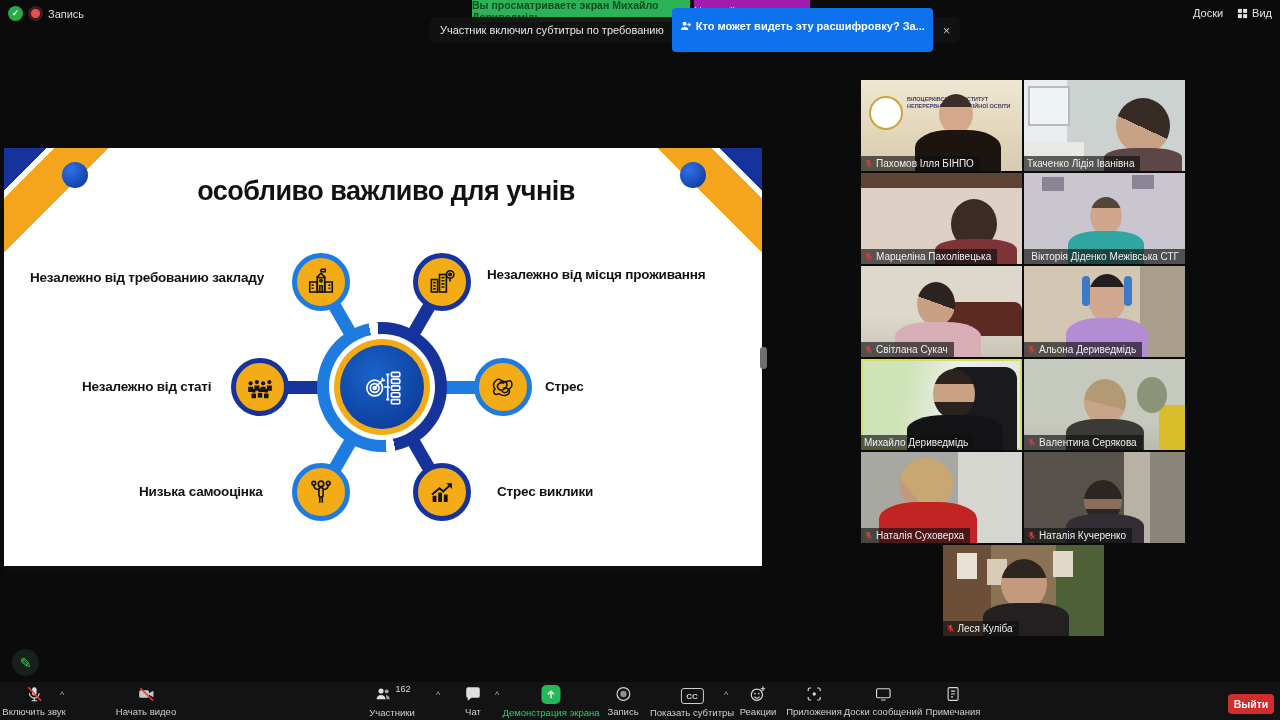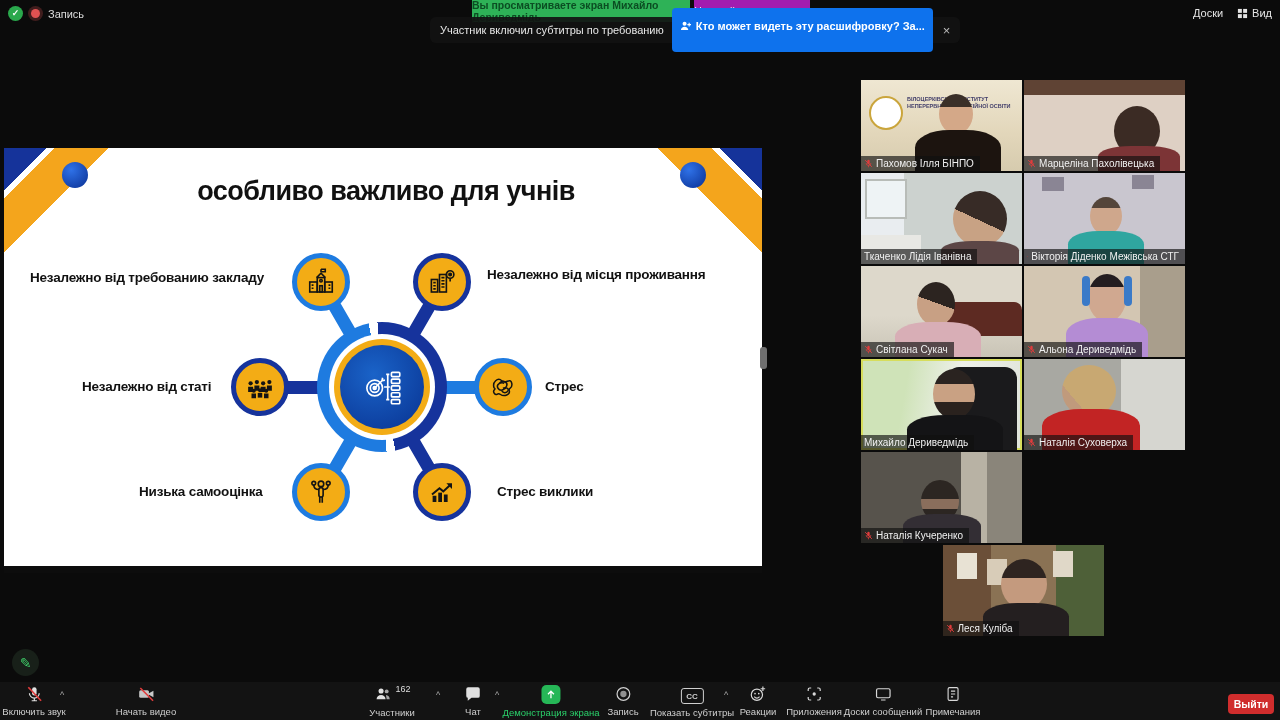--- a/index.html
+++ b/index.html
@@ -250,43 +250,43 @@
       <div class="nm">
         <svg width="9" height="9" viewBox="0 0 12 12">
             <rect x="4.4" y="1" width="3.2" height="6" rx="1.6" fill="#e03c3c"></rect>
             <path d="M2.8 5.4a3.2 3.2 0 0 0 6.4 0M6 8.6V11" stroke="#e03c3c" fill="none"></path>
             <path d="M1.5 1.5l9 9" stroke="#e03c3c" stroke-width="1.2"></path>
           </svg>
         <span>Пахомов Ілля БІНПО</span>
       </div>
     </div>
 
-    <div class="tile t2">
-      <div class="head" style="left:90px;top:26px;width:46px;height:50px;border-radius:50%;background:#3b2b24;"></div>
-      <div class="body" style="left:74px;top:66px;width:82px;height:26px;border-radius:40% 40% 0 0;background:#7c3436;"></div>
-      <div class="nm">
-        <svg width="9" height="9" viewBox="0 0 12 12">
-            <rect x="4.4" y="1" width="3.2" height="6" rx="1.6" fill="#e03c3c"></rect>
-            <path d="M2.8 5.4a3.2 3.2 0 0 0 6.4 0M6 8.6V11" stroke="#e03c3c" fill="none"></path>
-            <path d="M1.5 1.5l9 9" stroke="#e03c3c" stroke-width="1.2"></path>
-          </svg>
-        <span>Марцеліна Пахолівецька</span>
-      </div>
-    </div>
-
     <div class="tile t3">
       <div class="decor" style="left:4px;top:6px;width:38px;height:36px;background:#eef3f5;border:2px solid #b8bcb8;"></div>
       <div class="decor" style="left:0;top:62px;width:60px;height:29px;background:#e8e8e4;"></div>
       <div class="head" style="left:92px;top:18px;width:54px;height:56px;border-radius:50%;background:linear-gradient(205deg,#372b26 0 52%,#c8a284 52%);"></div>
       <div class="body" style="left:80px;top:68px;width:78px;height:23px;border-radius:40% 40% 0 0;background:#5c4646;"></div>
       <div class="nm">
         <span>Ткаченко Лідія Іванівна</span>
       </div>
     </div>
 
+    <div class="tile t2">
+      <div class="head" style="left:90px;top:26px;width:46px;height:50px;border-radius:50%;background:#3b2b24;"></div>
+      <div class="body" style="left:74px;top:66px;width:82px;height:26px;border-radius:40% 40% 0 0;background:#7c3436;"></div>
+      <div class="nm">
+        <svg width="9" height="9" viewBox="0 0 12 12">
+            <rect x="4.4" y="1" width="3.2" height="6" rx="1.6" fill="#e03c3c"></rect>
+            <path d="M2.8 5.4a3.2 3.2 0 0 0 6.4 0M6 8.6V11" stroke="#e03c3c" fill="none"></path>
+            <path d="M1.5 1.5l9 9" stroke="#e03c3c" stroke-width="1.2"></path>
+          </svg>
+        <span>Марцеліна Пахолівецька</span>
+      </div>
+    </div>
+
     <div class="tile t4">
       <div class="decor" style="left:18px;top:4px;width:22px;height:14px;background:#8a8594;box-shadow:90px -2px 0 #8a8594;"></div>
       <div class="head" style="left:66px;top:24px;width:32px;height:38px;border-radius:50%;background:linear-gradient(180deg,#54453a 0 30%,#cfa78c 30%);"></div>
       <div class="body" style="left:44px;top:58px;width:76px;height:33px;border-radius:40% 40% 0 0;background:#2fa6a0;"></div>
       <div class="nm">
         <svg width="9" height="9" viewBox="0 0 12 12">
             <rect x="4.4" y="1" width="3.2" height="6" rx="1.6" fill="#e03c3c"></rect>
             <path d="M2.8 5.4a3.2 3.2 0 0 0 6.4 0M6 8.6V11" stroke="#e03c3c" fill="none"></path>
             <path d="M1.5 1.5l9 9" stroke="#e03c3c" stroke-width="1.2"></path>
           </svg>
@@ -325,20 +325,34 @@
 
     <div class="tile t7 active">
       <div class="decor" style="left:86px;top:8px;width:70px;height:83px;border-radius:12px 12px 0 0;background:#1a1a1c;"></div>
       <div class="head" style="left:72px;top:10px;width:42px;height:50px;border-radius:50%;background:linear-gradient(180deg,#2a2320 0 30%,#c9a183 30% 66%,#2a221e 66%);"></div>
       <div class="body" style="left:46px;top:56px;width:96px;height:36px;border-radius:40% 40% 0 0;background:#141416;"></div>
       <div class="nm">
         <span>Михайло Дериведмідь</span>
       </div>
     </div>
 
+    <div class="tile t8">
+      <div class="decor" style="right:0;top:46px;width:26px;height:45px;background:#d8bc2a;"></div>
+      <div class="decor" style="right:18px;top:18px;width:30px;height:36px;border-radius:50%;background:#8a9478;"></div>
+      <div class="head" style="left:60px;top:20px;width:42px;height:46px;border-radius:50%;background:linear-gradient(195deg,#b49a74 0 55%,#c8a48a 55%);"></div>
+      <div class="body" style="left:42px;top:60px;width:78px;height:32px;border-radius:40% 40% 0 0;background:#3c3a36;"></div>
+      <div class="nm">
+        <svg width="9" height="9" viewBox="0 0 12 12">
+            <rect x="4.4" y="1" width="3.2" height="6" rx="1.6" fill="#e03c3c"></rect>
+            <path d="M2.8 5.4a3.2 3.2 0 0 0 6.4 0M6 8.6V11" stroke="#e03c3c" fill="none"></path>
+            <path d="M1.5 1.5l9 9" stroke="#e03c3c" stroke-width="1.2"></path>
+          </svg>
+        <span>Валентина Серякова</span>
+      </div>
+    </div>
 
     <div class="tile t9">
       <div class="head" style="left:38px;top:6px;width:54px;height:52px;border-radius:50%;background:linear-gradient(230deg,#c8a872 0 72%,#c09a7c 72%);"></div>
       <div class="body" style="left:18px;top:50px;width:98px;height:42px;border-radius:40% 40% 0 0;background:#c22424;"></div>
       <div class="nm">
         <svg width="9" height="9" viewBox="0 0 12 12">
             <rect x="4.4" y="1" width="3.2" height="6" rx="1.6" fill="#e03c3c"></rect>
             <path d="M2.8 5.4a3.2 3.2 0 0 0 6.4 0M6 8.6V11" stroke="#e03c3c" fill="none"></path>
             <path d="M1.5 1.5l9 9" stroke="#e03c3c" stroke-width="1.2"></path>
           </svg>

